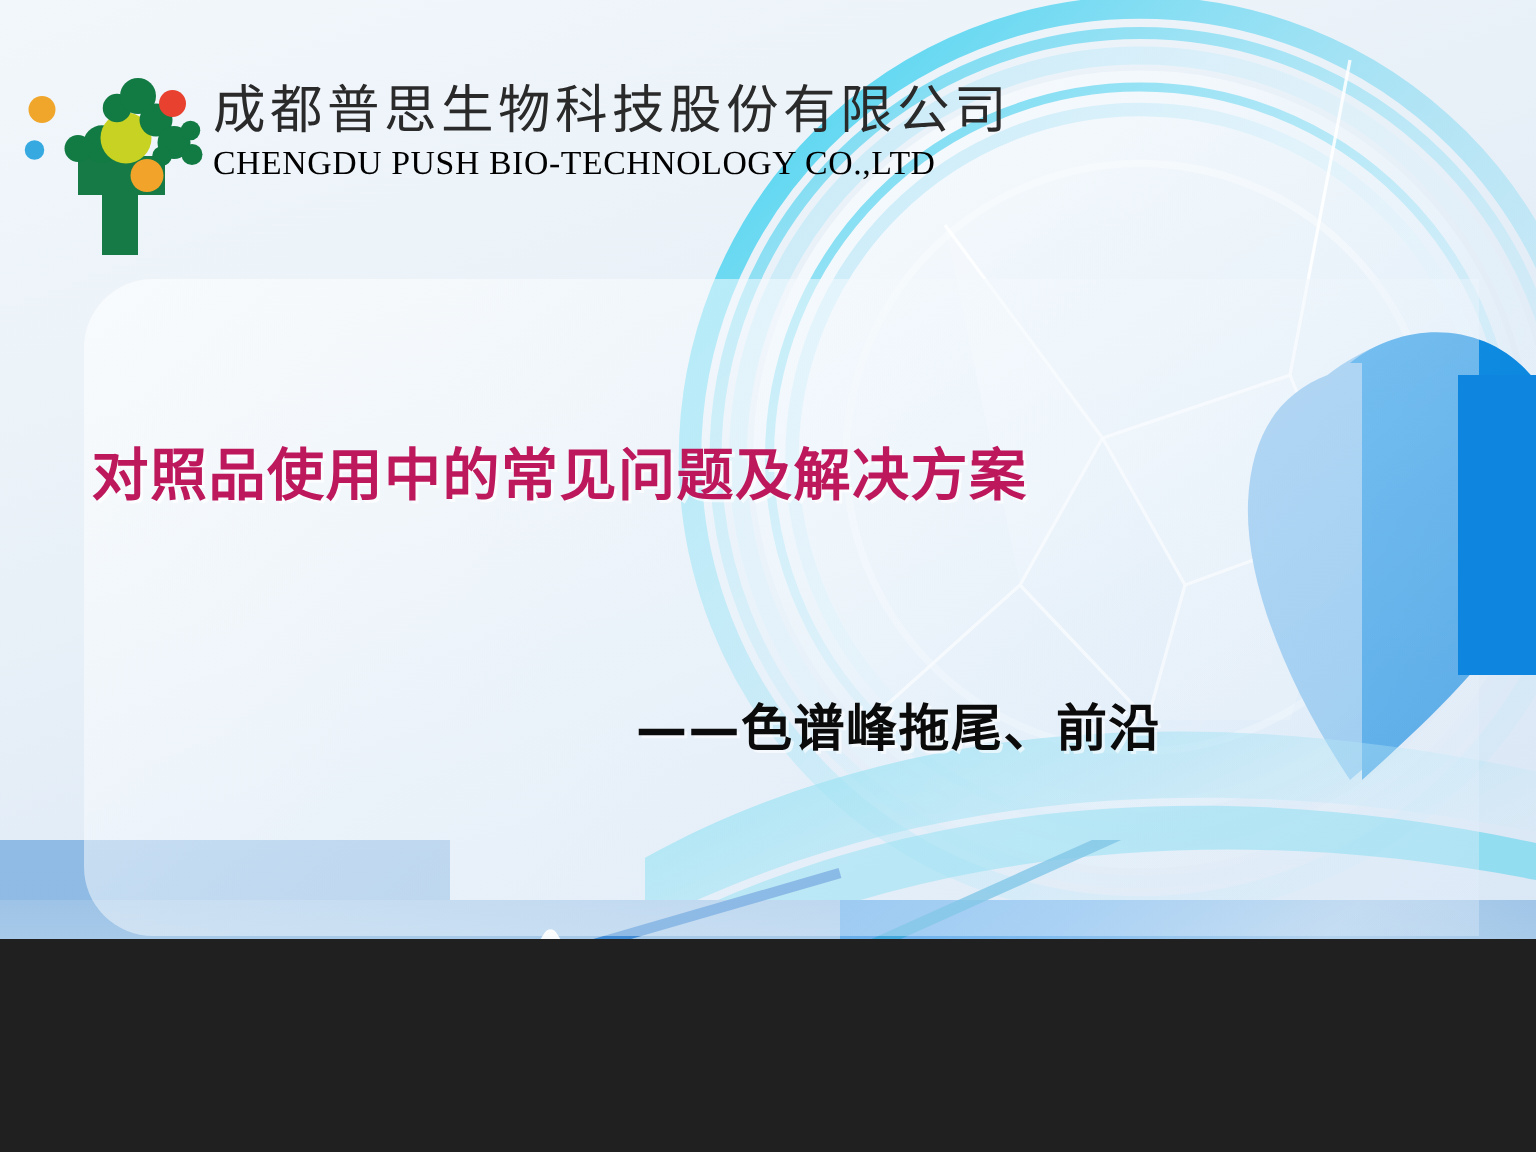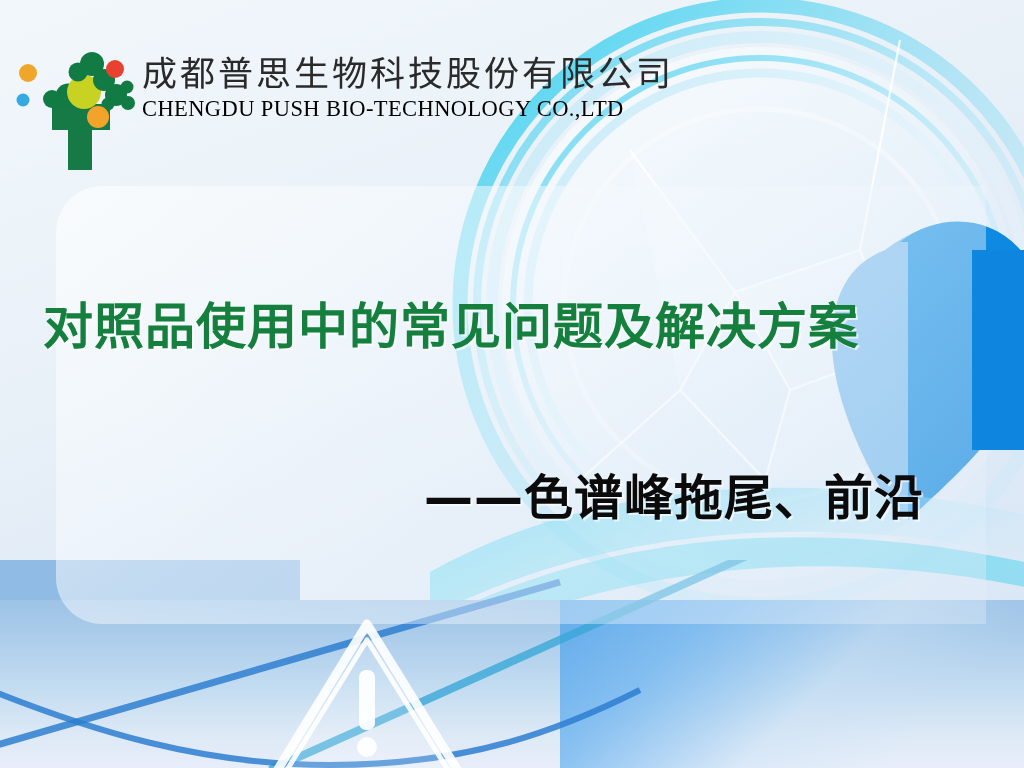--- a/index.html
+++ b/index.html
@@ -4,21 +4,21 @@
 <title>Presentation Title Slide</title>
 <style>
   html, body {
     margin: 0;
     padding: 0;
     background: #202020;
   }
   #slide {
     position: relative;
     width: 1024px;
-    height: 768px;
+    height: 626px;
     overflow: hidden;
     font-family: "Liberation Sans", "DejaVu Sans", sans-serif;
     background: #eaf1f8;
     user-select: none;
   }
 
   
   .layer { position: absolute; pointer-events: none; }
 
   #bg-base {
@@ -86,34 +86,34 @@
     font-size: 22.5px;
     letter-spacing: 0.4px;
     color: #000000;
     white-space: nowrap;
     margin-top: 1px;
   }
 
   
   #main-title {
     position: absolute;
-    left: 43px; top: 286px;
+    left: 61px; top: 286px;
     font-family: "DejaVu Sans", "Liberation Sans", sans-serif;
-    font-size: 50px;
+    font-size: 38px;
     font-weight: 700;
     letter-spacing: 1px;
-    color: #15803d;
+    color: #be185d;
     white-space: nowrap;
     text-shadow: 2px 2px 0 rgba(255,255,255,.65);
   }
   #sub-title {
     position: absolute;
     left: 424px; top: 458px;
     font-family: "DejaVu Sans", "Liberation Sans", sans-serif;
-    font-size: 49px;
+    font-size: 34px;
     font-weight: 700;
     letter-spacing: 1px;
     color: #0b0b0b;
     white-space: nowrap;
     text-shadow: 2px 2px 0 rgba(255,255,255,.6);
   }
 
   
   #warning-triangle {
     left: 262px; top: 612px; width: 210px; height: 175px;

